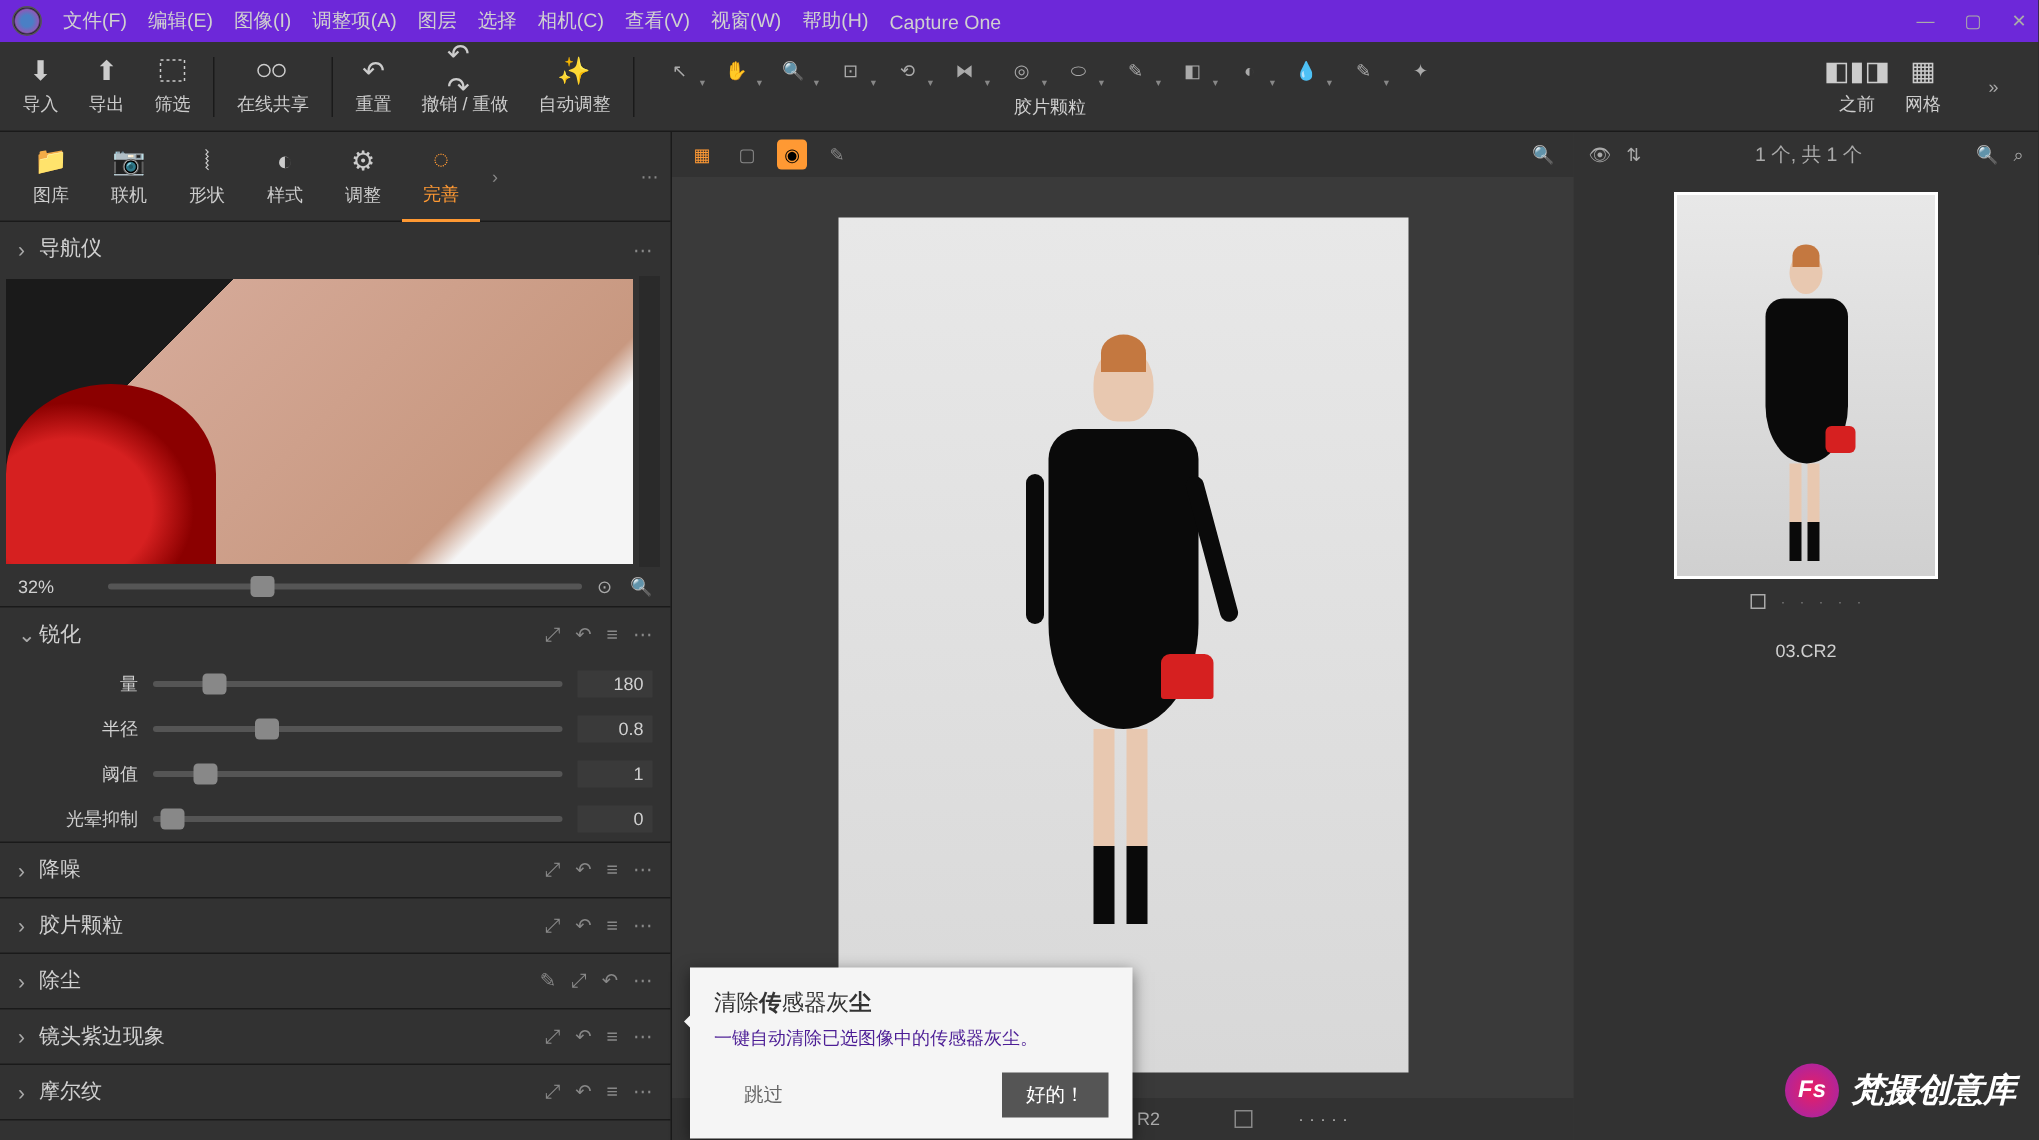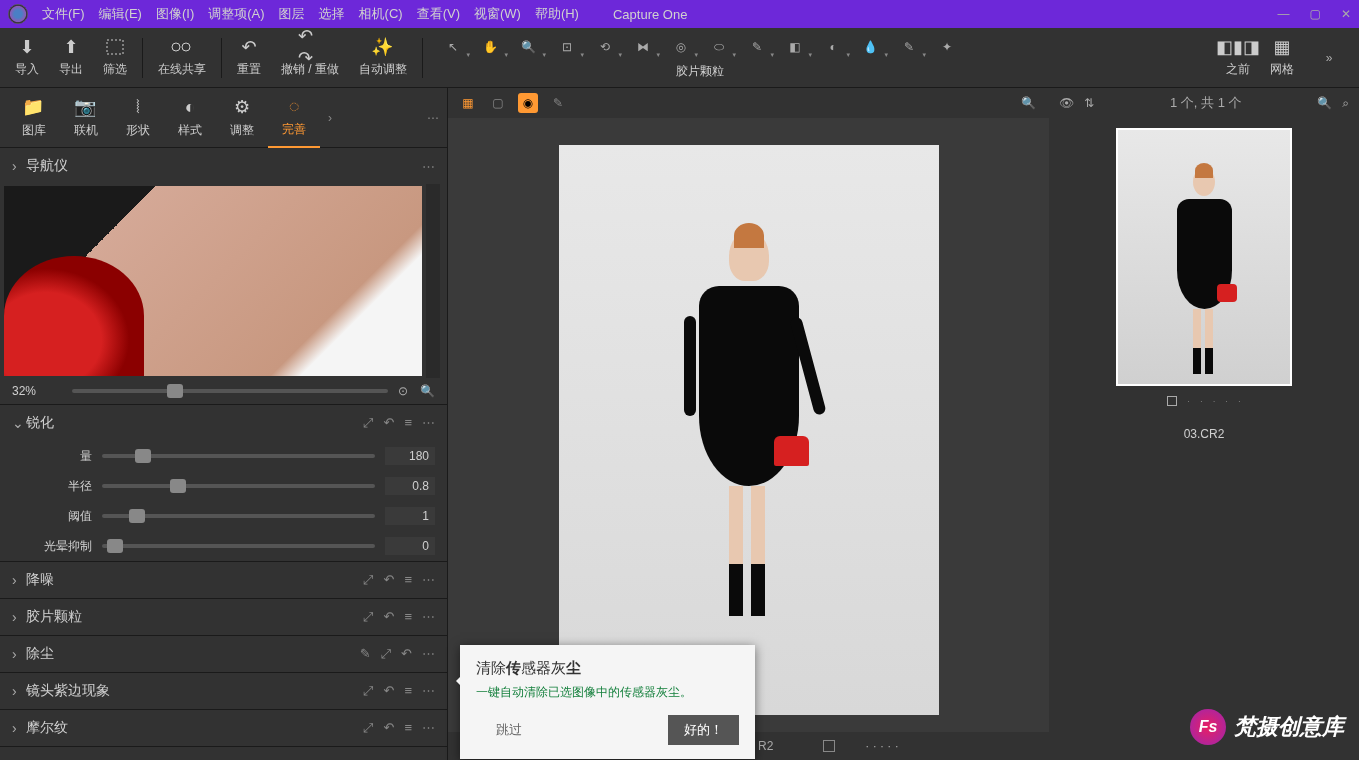--- a/index.html
+++ b/index.html
@@ -1,20 +1,20 @@
 <!DOCTYPE html>
 <html><head>
 <meta charset="utf-8">
 <style>
 * { margin: 0; padding: 0; box-sizing: border-box; font-family: "Microsoft YaHei", Arial, sans-serif; }
 body { background: #2b2b2b; color: #d0d0d0; font-size: 12px; overflow: hidden; width: 1359px; height: 760px; position: relative; }
 .titlebar { height: 28px; background: #6d28d9; display: flex; align-items: center; padding: 0 8px; gap: 14px; }
 .logo { width: 20px; height: 20px; border-radius: 50%; background: radial-gradient(circle, #4a7fc5 30%, #8a5cb8 60%, #1a1a1a 70%); border: 1px solid #555; }
 .menu-item { color: #d0d0d0; cursor: pointer; font-size: 13px; }
-.app-name { margin-left: 20px; color: #d0d0d0; font-size: 13px; }
+.app-name { color: #d0d0d0; font-size: 13px; }
 .window-controls { margin-left: auto; display: flex; gap: 20px; color: #aaa; }
 .toolbar { height: 60px; background: #323232; display: flex; align-items: center; padding: 0 15px; gap: 0; border-bottom: 1px solid #1a1a1a; }
 .tb-group { display: flex; align-items: center; gap: 20px; }
 .tb-btn { display: flex; flex-direction: column; align-items: center; gap: 4px; cursor: pointer; color: #ccc; font-size: 12px; }
 .tb-icon { width: 24px; height: 20px; display: flex; align-items: center; justify-content: center; font-size: 18px; color: #ccc; }
 .tb-sep { width: 1px; height: 40px; background: #1a1a1a; margin: 0 15px; }
 .cursor-tools { display: flex; flex-direction: column; align-items: center; gap: 4px; }
 .cursor-row { display: flex; gap: 8px; align-items: center; }
 .ct-btn { width: 30px; height: 24px; display: flex; align-items: center; justify-content: center; cursor: pointer; color: #aaa; position: relative; }
 .ct-btn.active { color: #ff9933; }
@@ -68,21 +68,21 @@
 .thumb-area { flex: 1; padding: 10px; display: flex; flex-direction: column; align-items: center; }
 .thumb { width: 176px; height: 258px; background: linear-gradient(180deg, #e8e8e8, #d0d0d0); border: 2px solid #fff; position: relative; }
 .thumb-model { position: absolute; left: 50%; top: 15%; transform: translateX(-50%); width: 70px; height: 180px; }
 .thumb-dots { display: flex; gap: 10px; margin-top: 10px; color: #888; font-size: 8px; align-items: center; }
 .thumb-dots .sq { width: 10px; height: 10px; border: 1px solid #aaa; }
 .thumb-name { margin-top: 21px; font-size: 12px; }
 .tooltip { position: absolute; left: 460px; top: 645px; width: 295px; background: #f5f5f5; color: #333; padding: 14px 16px; box-shadow: 0 2px 10px rgba(0,0,0,0.5); }
 .tooltip::before { content: ''; position: absolute; left: -10px; top: 30px; border: 6px solid transparent; border-right-color: #f5f5f5; }
 .tooltip-title { font-size: 15px; margin-bottom: 6px; }
 .tooltip-title b { font-weight: bold; }
-.tooltip-desc { font-size: 12px; color: #15803d; margin-bottom: 14px; }
+.tooltip-desc { font-size: 12px; color: #4c1d95; margin-bottom: 14px; }
 .tooltip-btns { display: flex; justify-content: flex-end; gap: 20px; align-items: center; }
 .tooltip-skip { color: #666; cursor: pointer; font-size: 13px; margin-right: auto; margin-left: 20px; }
 .tooltip-ok { background: #555; color: #fff; border: none; padding: 6px 16px; cursor: pointer; font-size: 13px; }
 .watermark { position: absolute; right: 15px; bottom: 15px; display: flex; align-items: center; gap: 8px; color: #fff; font-size: 22px; font-weight: bold; font-style: italic; }
 .wm-logo { width: 36px; height: 36px; border-radius: 50%; background: radial-gradient(circle, #e91e63, #9c27b0); display: flex; align-items: center; justify-content: center; color: #fff; font-size: 16px; font-style: italic; }
 svg { pointer-events: none; }
 </style>
 </head>
 <body>
 

